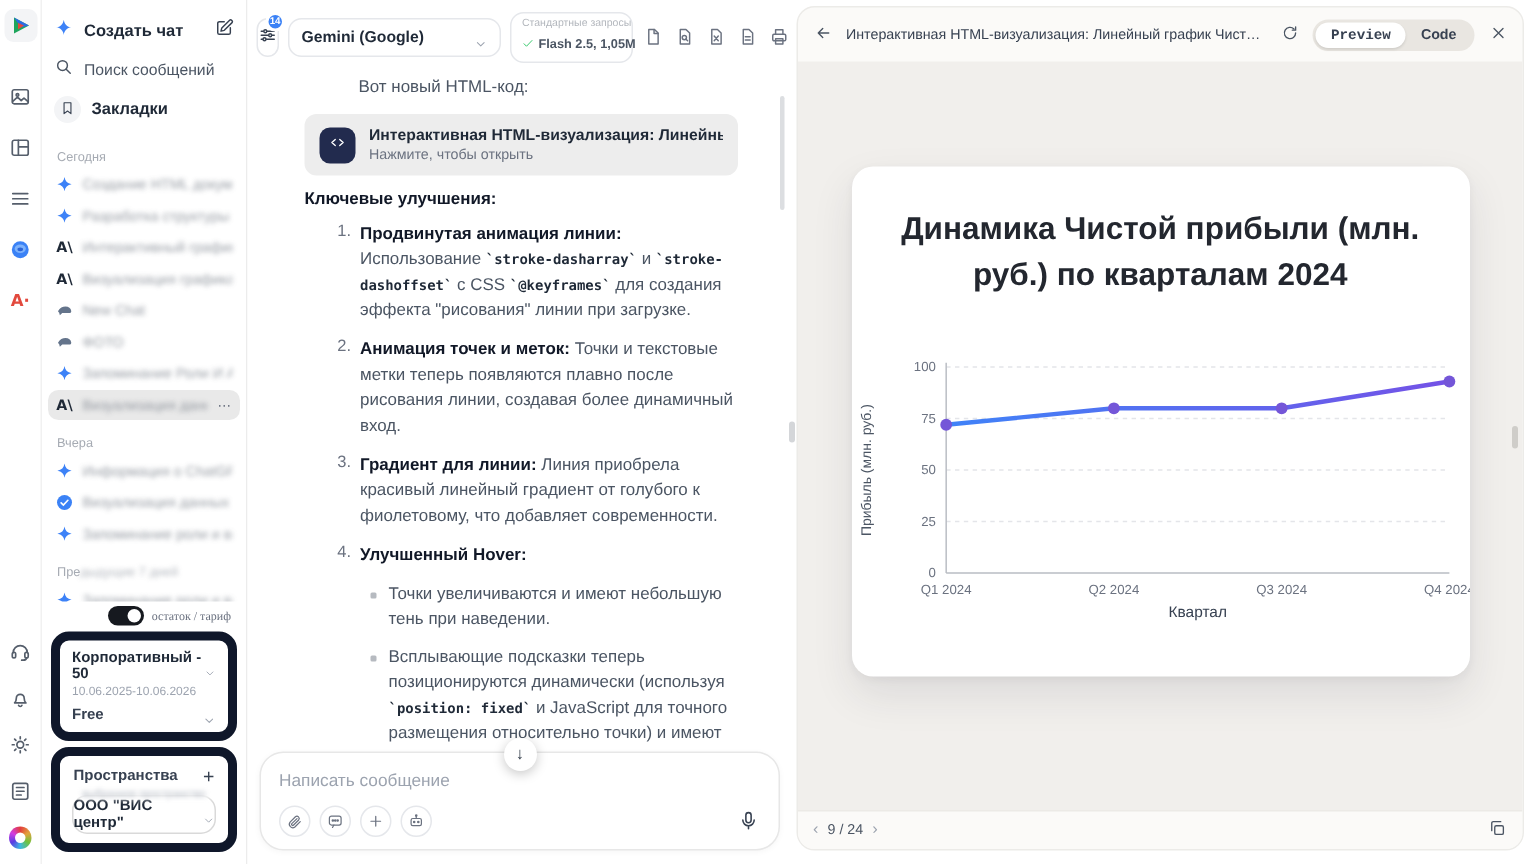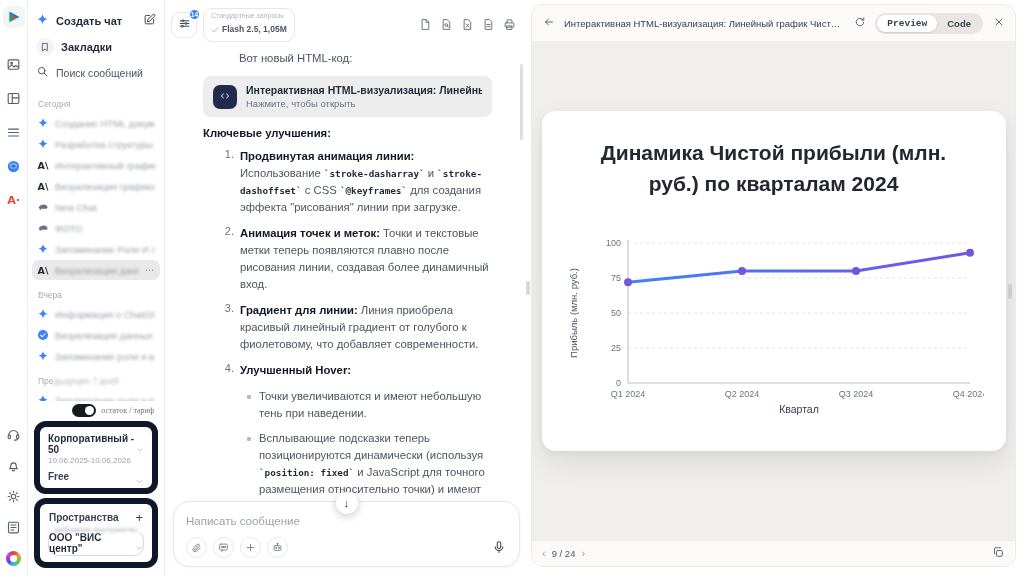--- a/index.html
+++ b/index.html
@@ -130,21 +130,21 @@
   .panel-head { height:36px; display:flex; align-items:center; gap:8px; padding:0 9px; flex:0 0 auto; }
   .p-iconbtn { background:none; border:none; color:#4b5563; width:15px; height:15px; cursor:pointer;
     display:flex; align-items:center; justify-content:center; }
   .p-iconbtn svg { width:12px; height:12px; }
   .panel-title { flex:1; font-size:9.5px; color:#374151; white-space:nowrap; overflow:hidden; text-overflow:ellipsis; }
   .seg-toggle { display:flex; background:#e9e6e1; border-radius:999px; padding:2px; }
   .seg { font-size:9.5px; font-weight:700; color:#374151; padding:3px 10px; border-radius:999px;
     border:none; background:transparent; cursor:pointer; }
   .seg.active { background:#fff; box-shadow:0 1px 2px rgba(0,0,0,.12);font-family:Liberation Mono, monospace; }
   .panel-body { flex:1; background:#f1efec; overflow:hidden; position:relative; }
-  .chart-card { width:464px; margin:70px auto 0; background:#fff; border-radius:14px;
+  .chart-card { width:412px; margin:70px auto 0; background:#fff; border-radius:14px;
     box-shadow:0 12px 28px rgba(40,40,60,.10), 0 2px 6px rgba(40,40,60,.05); padding:26px 0 18px; }
   .chart-title { font-size:21px; line-height:31px; font-weight:700; color:#23272f; text-align:center;
     max-width:370px; margin:0 auto; }
   .chart-holder { margin-top:34px; display:flex; justify-content:center; }
   .panel-foot { height:26px; display:flex; align-items:center; gap:6px; padding:0 10px; flex:0 0 auto;
     border-top:1px solid #eceae6; background:#fbfaf8; }
   .page-chip { display:flex; align-items:center; gap:6px; }
   .pg-btn { background:none; border:none; color:#9ca3af; font-size:11px; cursor:pointer; line-height:1; }
   .pg-text { font-size:9.5px; color:#4b5563; }
   .copy-foot { margin-left:auto; }
@@ -233,33 +233,33 @@
             <path d="M12 2c.8 5.6 3.9 8.7 9.5 9.5-5.6.8-8.7 3.9-9.5 9.5-.8-5.6-3.9-8.7-9.5-9.5C8.1 10.7 11.2 7.6 12 2z" fill="#3d82f7"></path>
           </svg></span>
       <span class="sb-title">Создать чат</span>
       <span class="sb-spacer"></span>
       <span style="color:#374151"><svg viewBox="0 0 24 24" fill="none" stroke="currentColor" stroke-width="1.8" stroke-linecap="round" stroke-linejoin="round">
             <path d="M12 4.5H6a2 2 0 0 0-2 2V18a2 2 0 0 0 2 2h11.5a2 2 0 0 0 2-2v-6"></path>
             <path d="M18.3 3a2.1 2.1 0 0 1 3 3L12 15.2l-4 1 1-4z"></path>
           </svg></span>
     </div>
     <div class="sb-row">
+      <span style="color:#4b5563"><svg viewBox="0 0 24 24" fill="none" stroke="currentColor" stroke-width="1.8" stroke-linecap="round" stroke-linejoin="round">
+            <circle cx="10.5" cy="10.5" r="6"></circle>
+            <path d="M15 15l5 5"></path>
+          </svg></span>
+      <span class="sb-plain">Поиск сообщений</span>
+    </div>
+    <div class="sb-row">
       <span class="icon-circle">
         <span style="color:#374151"><svg viewBox="0 0 24 24" fill="none" stroke="currentColor" stroke-width="1.8" stroke-linecap="round" stroke-linejoin="round">
               <path d="M6.5 3.5h11V21l-5.5-4.2L6.5 21z"></path>
             </svg></span>
       </span>
       <span class="sb-title">Закладки</span>
-    </div>
-    <div class="sb-row">
-      <span style="color:#4b5563"><svg viewBox="0 0 24 24" fill="none" stroke="currentColor" stroke-width="1.8" stroke-linecap="round" stroke-linejoin="round">
-            <circle cx="10.5" cy="10.5" r="6"></circle>
-            <path d="M15 15l5 5"></path>
-          </svg></span>
-      <span class="sb-plain">Поиск сообщений</span>
     </div>
 
     <div class="sections" id="chat-sections">
         <div class="sec-label">Сегодня</div>
         <div class="chat-item">
           <span class="ci-icon">
             <svg viewBox="0 0 24 24">
               <path d="M12 2c.8 5.6 3.9 8.7 9.5 9.5-5.6.8-8.7 3.9-9.5 9.5-.8-5.6-3.9-8.7-9.5-9.5C8.1 10.7 11.2 7.6 12 2z" fill="#3d82f7"></path>
             </svg>
           </span>
@@ -401,20 +401,26 @@
     <div class="topbar">
       <button class="settings-btn">
         <span><svg viewBox="0 0 24 24" fill="none" stroke="currentColor" stroke-width="1.8" stroke-linecap="round" stroke-linejoin="round">
               <path d="M4 7h16M4 12h16M4 17h16"></path>
               <circle cx="9" cy="7" r="1.8" fill="#fff"></circle>
               <circle cx="15" cy="12" r="1.8" fill="#fff"></circle>
               <circle cx="8" cy="17" r="1.8" fill="#fff"></circle>
             </svg></span>
         <span class="badge">14</span>
       </button>
+      <div class="model-select">
+        <span class="model-name">Gemini (Google)</span>
+        <span class="chev"><svg viewBox="0 0 24 24" fill="none" stroke="currentColor" stroke-width="1.8" stroke-linecap="round" stroke-linejoin="round">
+              <path d="M6 9l6 6 6-6"></path>
+            </svg></span>
+      </div>
       <div class="req-box">
         <div class="req-label">Стандартные запросы</div>
         <div class="req-line">
           <span><svg viewBox="0 0 24 24" fill="none" stroke="currentColor" stroke-width="1.8" stroke-linecap="round" stroke-linejoin="round">
                 <path d="M4 12.5l5 5L20 6"></path>
               </svg></span>
           <span class="req-model">Flash 2.5, 1,05M</span>
         </div>
       </div>
       <div class="doc-icons" id="doc-icons">

